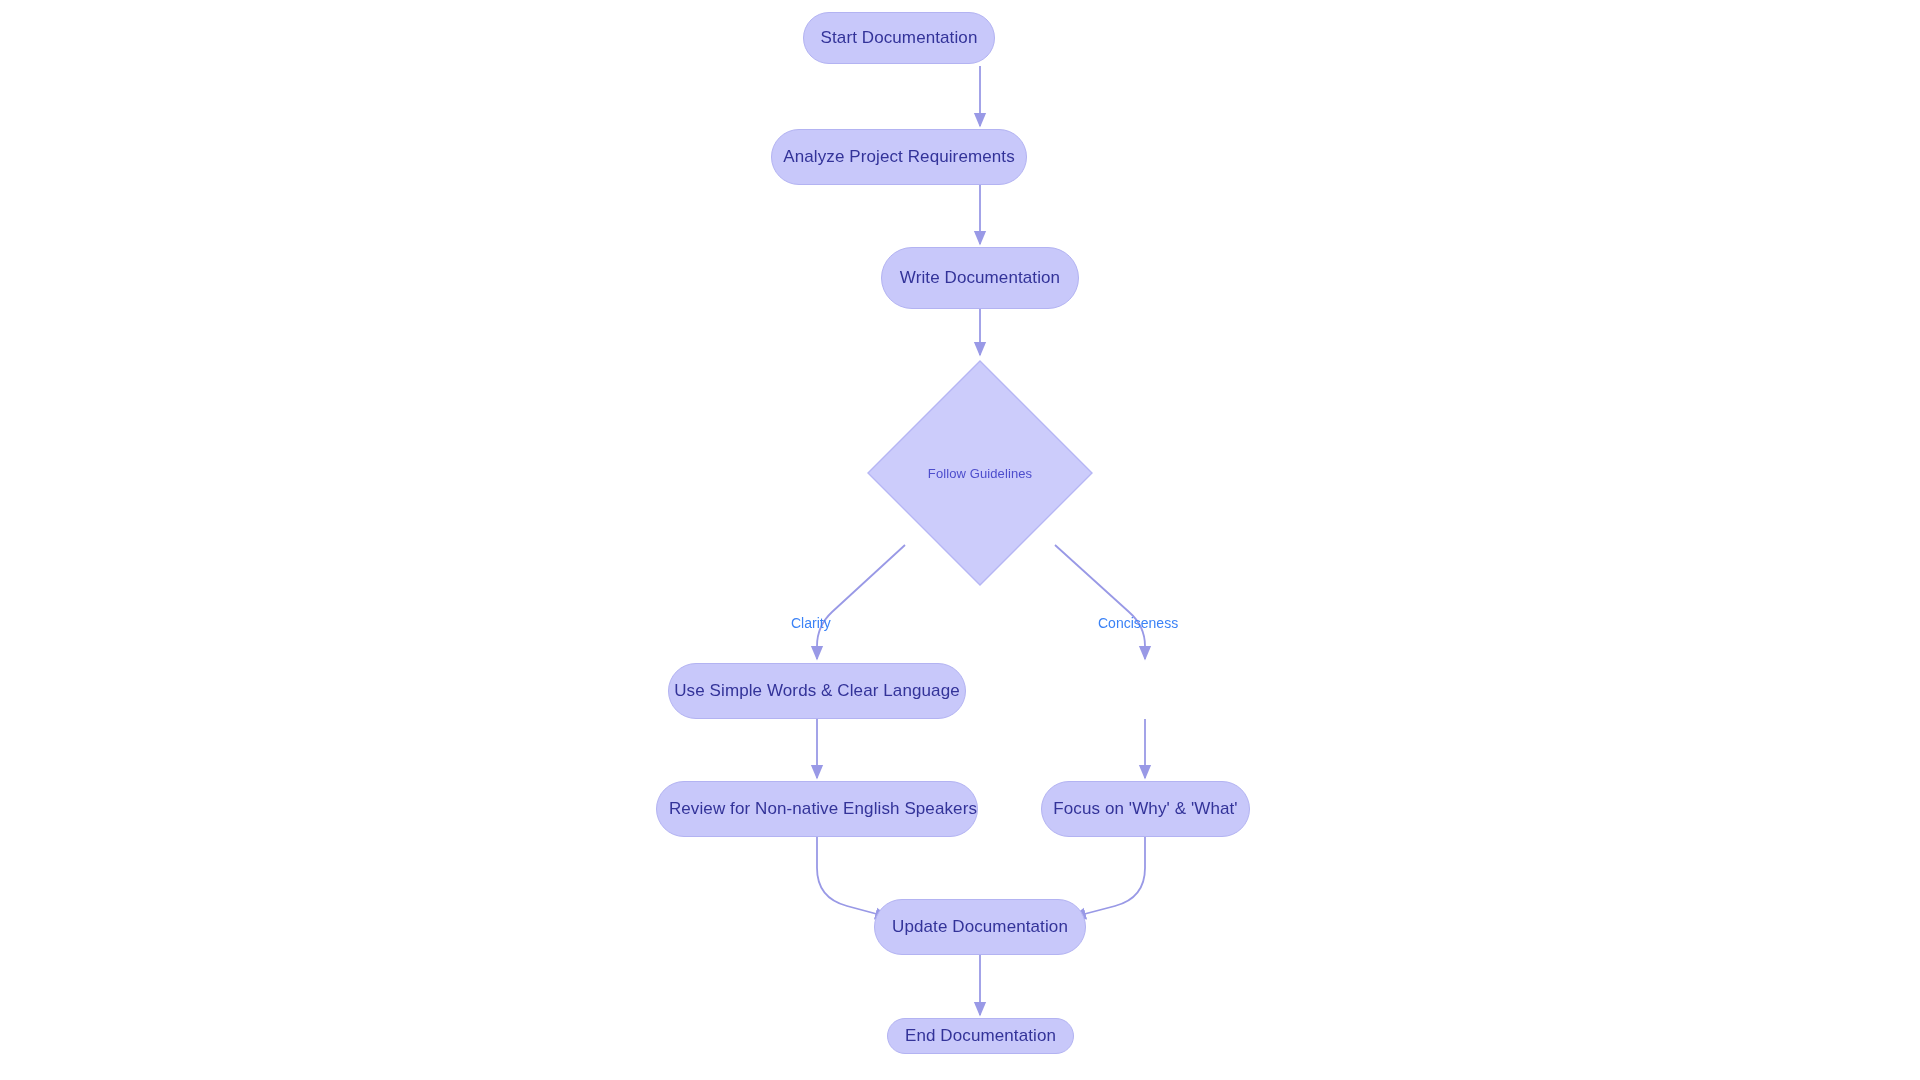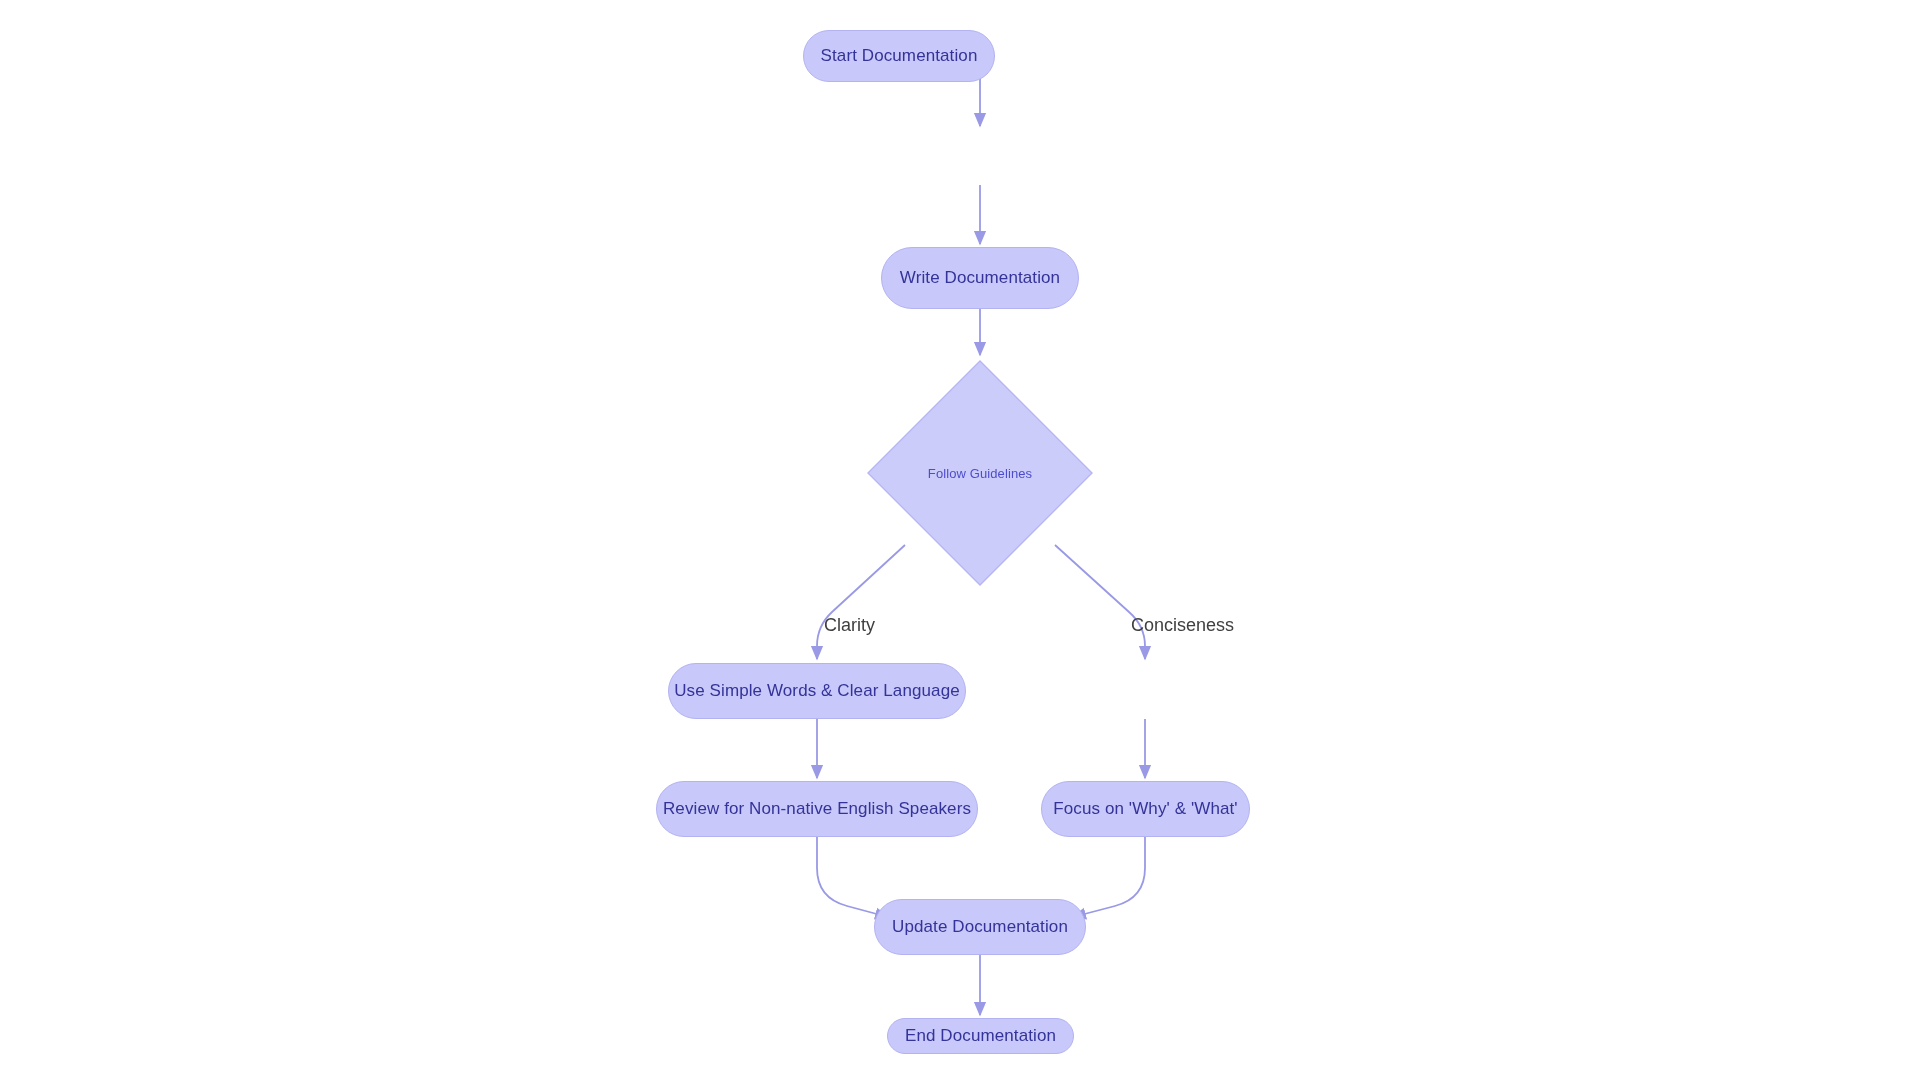--- a/index.html
+++ b/index.html
@@ -56,27 +56,26 @@
     height: 100%;
   }
   .diamond-label {
     position: relative;
     z-index: 1;
     color: #4d4dcc;
     font-size: 13px;
   }
   .edge-label {
     position: absolute;
-    color: #404040;
-    font-size: 18px;
+    color: #3b82f6;
+    font-size: 14px;
     font-family: "Liberation Sans", sans-serif;
     white-space: nowrap;
     z-index: 3;
     background: transparent;
-    margin-left: 33px;
   }
 </style>
 </head>
 <body>
 
 <div id="canvas">
 
   <svg id="edges" viewBox="0 0 1920 1080" xmlns="http://www.w3.org/2000/svg">
     <defs>
       <marker id="arrow" markerWidth="10" markerHeight="10" refX="7.2" refY="4" orient="auto" markerUnits="strokeWidth">
@@ -90,42 +89,45 @@
       <path d="M905,545 L832,612 Q817,626 817,646 L817,659"></path>
       <path d="M1055,545 L1129,612 Q1145,626 1145,646 L1145,659"></path>
       <path d="M817,719 L817,778"></path>
       <path d="M1145,719 L1145,778"></path>
       <path d="M817,837 L817,868 Q817,898 847,906 L888,917"></path>
       <path d="M1145,837 L1145,868 Q1145,898 1115,906 L1073,917"></path>
       <path d="M980,955 L980,1015"></path>
     </g>
   </svg>
 
-  <div class="node pill" style="left:803px; top:30px; width:192px; height:52px;">
+  <div class="node pill" style="left:803px; top:12px; width:192px; height:52px;">
     <span>Start Documentation</span>
   </div>
 
+  <div class="node pill" style="left:771px; top:129px; width:256px; height:56px;">
+    <span>Analyze Project Requirements</span>
+  </div>
 
   <div class="node pill" style="left:881px; top:247px; width:198px; height:62px;">
     <span>Write Documentation</span>
   </div>
 
   <div class="node diamond-wrap" style="left:867px; top:360px; width:226px; height:226px;">
     <svg class="diamond-shape" viewBox="0 0 226 226" xmlns="http://www.w3.org/2000/svg" preserveAspectRatio="none">
       <polygon points="113,1 225,113 113,225 1,113" fill="#ccccfb" stroke="#b6b6f4" stroke-width="1.4"></polygon>
     </svg>
     <span class="diamond-label">Follow Guidelines</span>
   </div>
 
   <div class="node pill" style="left:668px; top:663px; width:298px; height:56px;">
     <span>Use Simple Words &amp; Clear Language</span>
   </div>
 
 
-  <div class="node pill" style="left:656px; top:781px; width:322px; height:56px;">
+  <div class="node pill" style="left:656px; top:781px; width:322px; height:56px;justify-content:flex-end;">
     <span>Review for Non-native English Speakers</span>
   </div>
 
   <div class="node pill" style="left:1041px; top:781px; width:209px; height:56px;">
     <span>Focus on 'Why' &amp; 'What'</span>
   </div>
 
   <div class="node pill" style="left:874px; top:899px; width:212px; height:56px;">
     <span>Update Documentation</span>
   </div>

